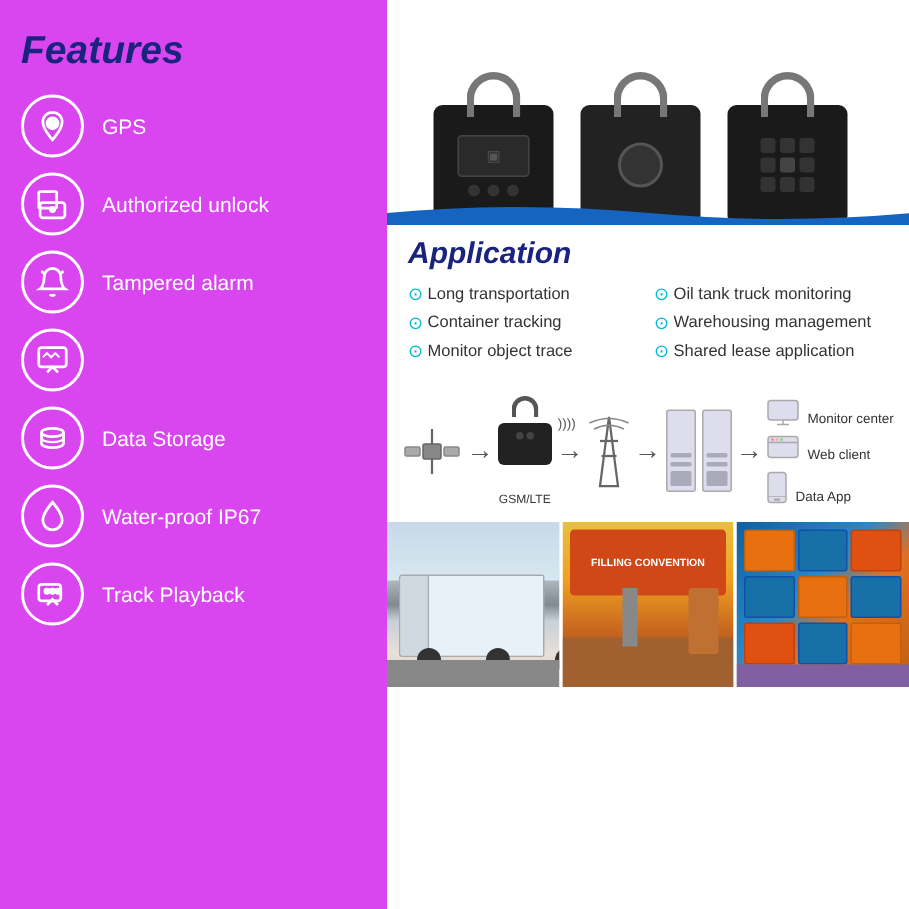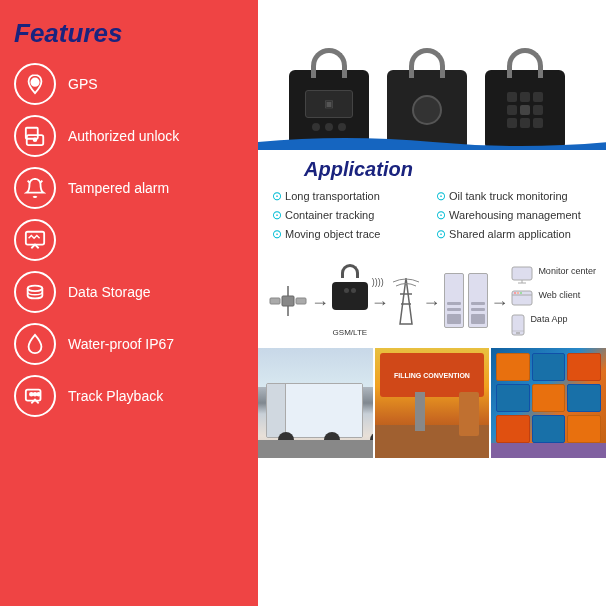--- a/index.html
+++ b/index.html
@@ -7,21 +7,21 @@
       width: 606px;
       height: 606px;
       font-family: Arial, sans-serif;
       overflow: hidden;
       display: flex;
     }
 
     
     .left-panel {
       width: 258px;
-      background: #ef4444;
+      background: #d946ef;
       padding: 18px 14px;
       flex-shrink: 0;
     }
     .left-panel h1 {
       color: #1a237e;
       font-size: 26px;
       font-weight: bold;
       margin-bottom: 14px;
       font-style: italic;
     }
@@ -79,21 +79,20 @@
     .application-section {
       padding: 8px 14px 4px 14px;
       background: white;
     }
     .application-title {
       color: #1a237e;
       font-size: 20px;
       font-weight: bold;
       font-style: italic;
       margin-bottom: 6px;
-      margin-left: 32px;
     }
     .app-grid {
       display: grid;
       grid-template-columns: 1fr 1fr;
       gap: 1px 8px;
       font-size: 11px;
       color: #333;
       margin-bottom: 6px;
     }
     .app-item {
@@ -152,21 +151,21 @@
       background: #aab;
       border-radius: 1px;
     }
     .diag-right-items {
       display: flex;
       flex-direction: column;
       gap: 6px;
     }
     .diag-right-item {
       display: flex;
-      align-items: flex-start;
+      align-items: flex-end;
       gap: 5px;
     }
     .diag-right-label {
       font-size: 9px;
       color: #333;
     }
   </style>
 </head>
 <body>
 
@@ -321,25 +320,25 @@
       <div class="app-item">
         <span class="app-bullet">⊙</span>
         <span>Container tracking</span>
       </div>
       <div class="app-item">
         <span class="app-bullet">⊙</span>
         <span>Warehousing management</span>
       </div>
       <div class="app-item">
         <span class="app-bullet">⊙</span>
-        <span>Moving object trace</span>
-      </div>
-      <div class="app-item">
-        <span class="app-bullet">⊙</span>
-        <span>Shared alarm application</span>
+        <span>Monitor object trace</span>
+      </div>
+      <div class="app-item">
+        <span class="app-bullet">⊙</span>
+        <span>Shared lease application</span>
       </div>
     </div>
   </div>
 
   <div class="diagram">
 
     <div style="display:flex; flex-direction:column; align-items:center; gap:2px;">
       <svg width="40" height="38" viewBox="0 0 40 38">
         <rect x="14" y="14" width="12" height="10" rx="1" fill="#888" stroke="#666" stroke-width="1"></rect>
         <rect x="2" y="16" width="10" height="6" rx="1" fill="#aaa" stroke="#888" stroke-width="1"></rect>

